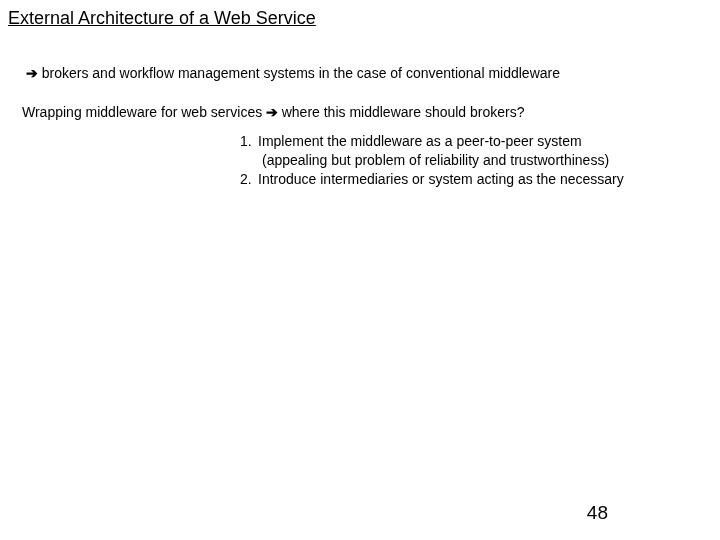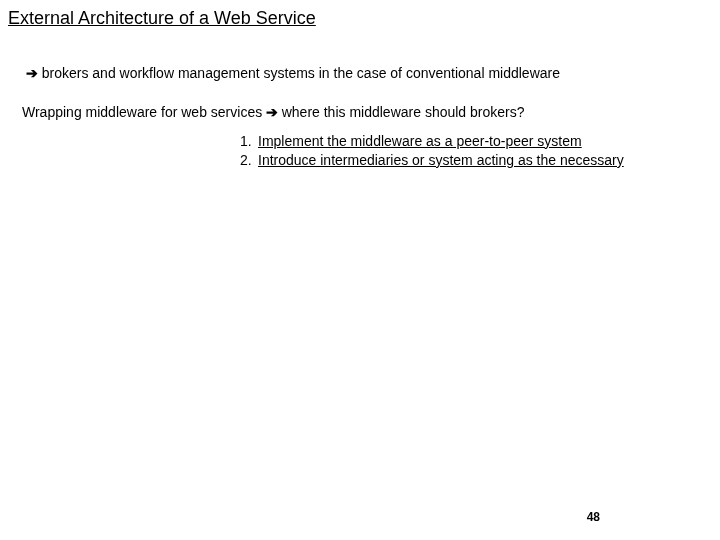--- a/index.html
+++ b/index.html
@@ -54,30 +54,29 @@
     width: 430px;
   }
   .sol-item {
     display: flex;
     align-items: flex-start;
   }
   .sol-num {
     width: 18px;
     flex: none;
   }
-  .sol-text { flex: 1; text-decoration: underline; }
+  .sol-text { flex: 1; }
   .sol-sub {
     margin-left: 22px;
   }
   .page-num {
     position: absolute;
-    right: 40px;
+    right: 32px;
     bottom: 16px;
-    font-size: 12px;
-    font-weight: bold;
+    font-size: 19px;
   }
   .arrow-glyph {
     font-weight: bold;
   }
 </style>
 </head>
 <body>
 <div class="slide">
 
   <div class="title">External Architecture of a Web Service</div>
@@ -96,20 +95,21 @@
       <span class="arrow-glyph">➔</span>
       <span> where this middleware should brokers?</span>
     </div>
 
 
     <div class="solutions-list">
       <div class="sol-item">
         <span class="sol-num">1.</span>
         <span class="sol-text">Implement the middleware as a peer-to-peer system</span>
       </div>
+      <div class="sol-sub">(appealing but problem of reliability and trustworthiness)</div>
       <div class="sol-item">
         <span class="sol-num">2.</span>
         <span class="sol-text">Introduce intermediaries or system acting as the necessary</span>
       </div>
     </div>
 
   </div>
 
   <div class="page-num">48</div>
 </div>

